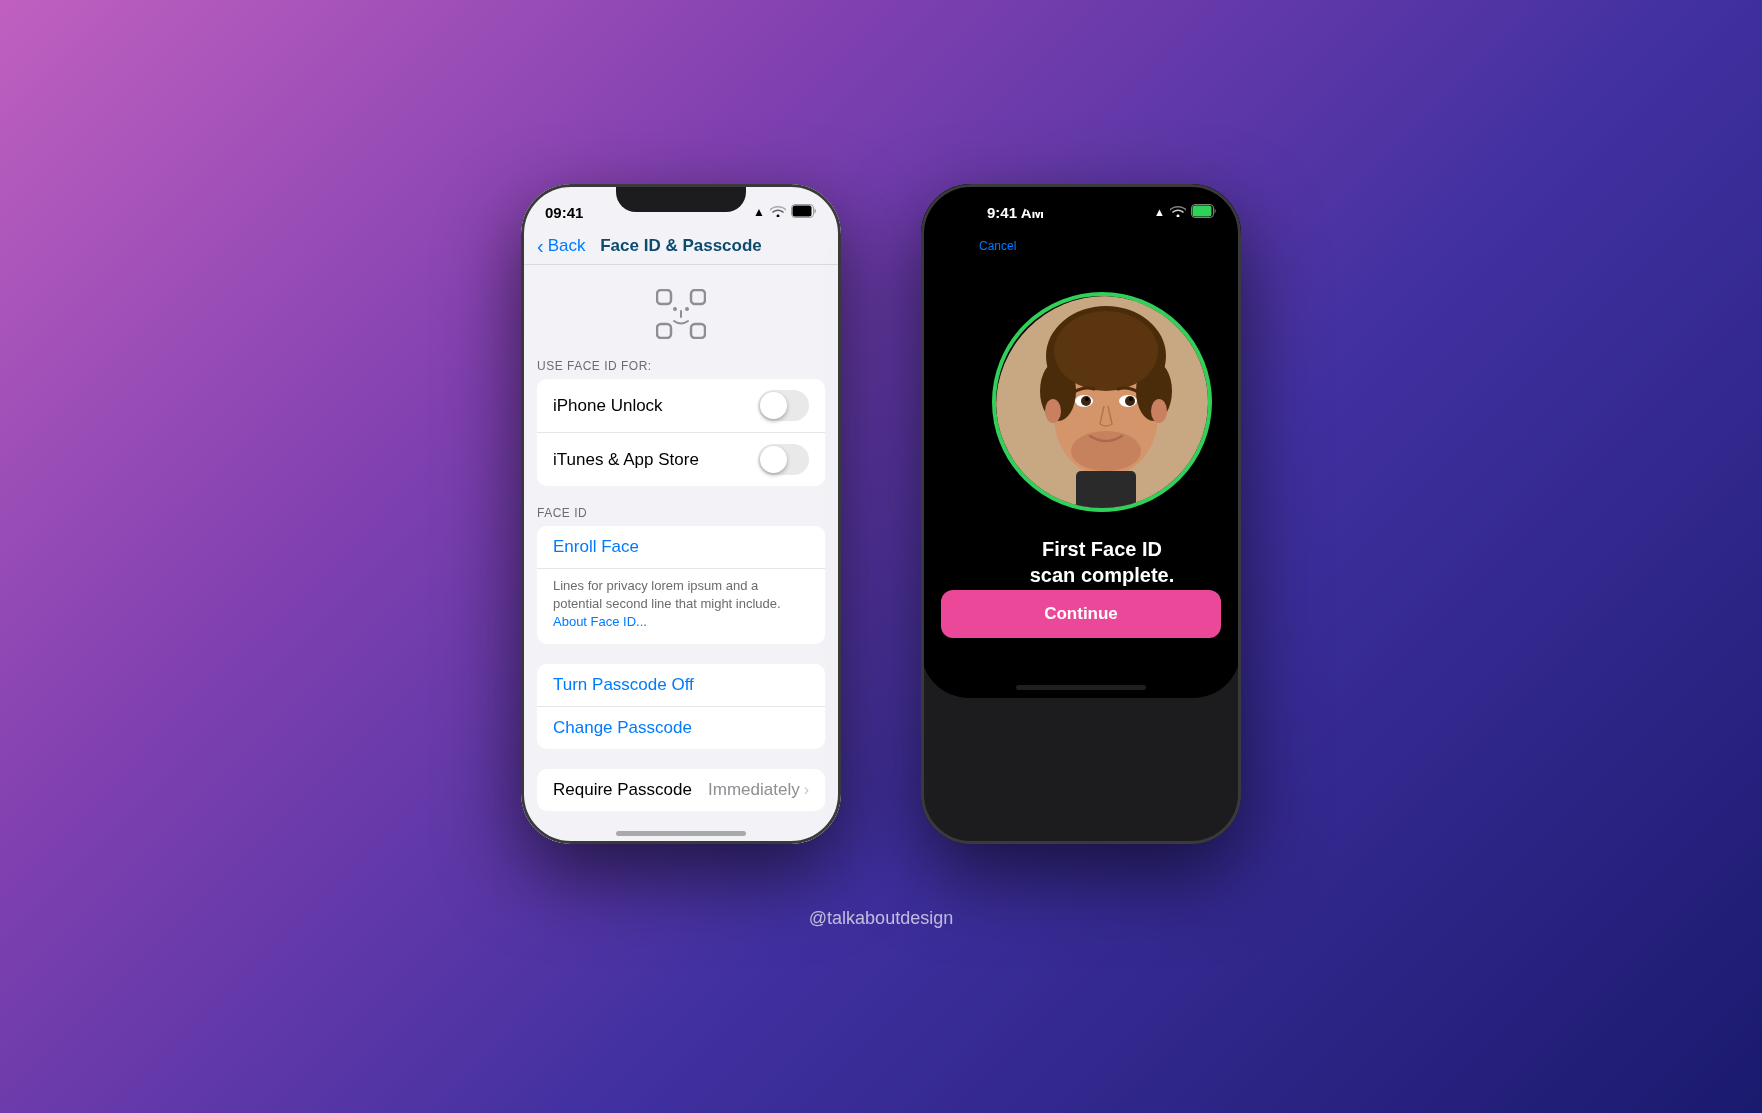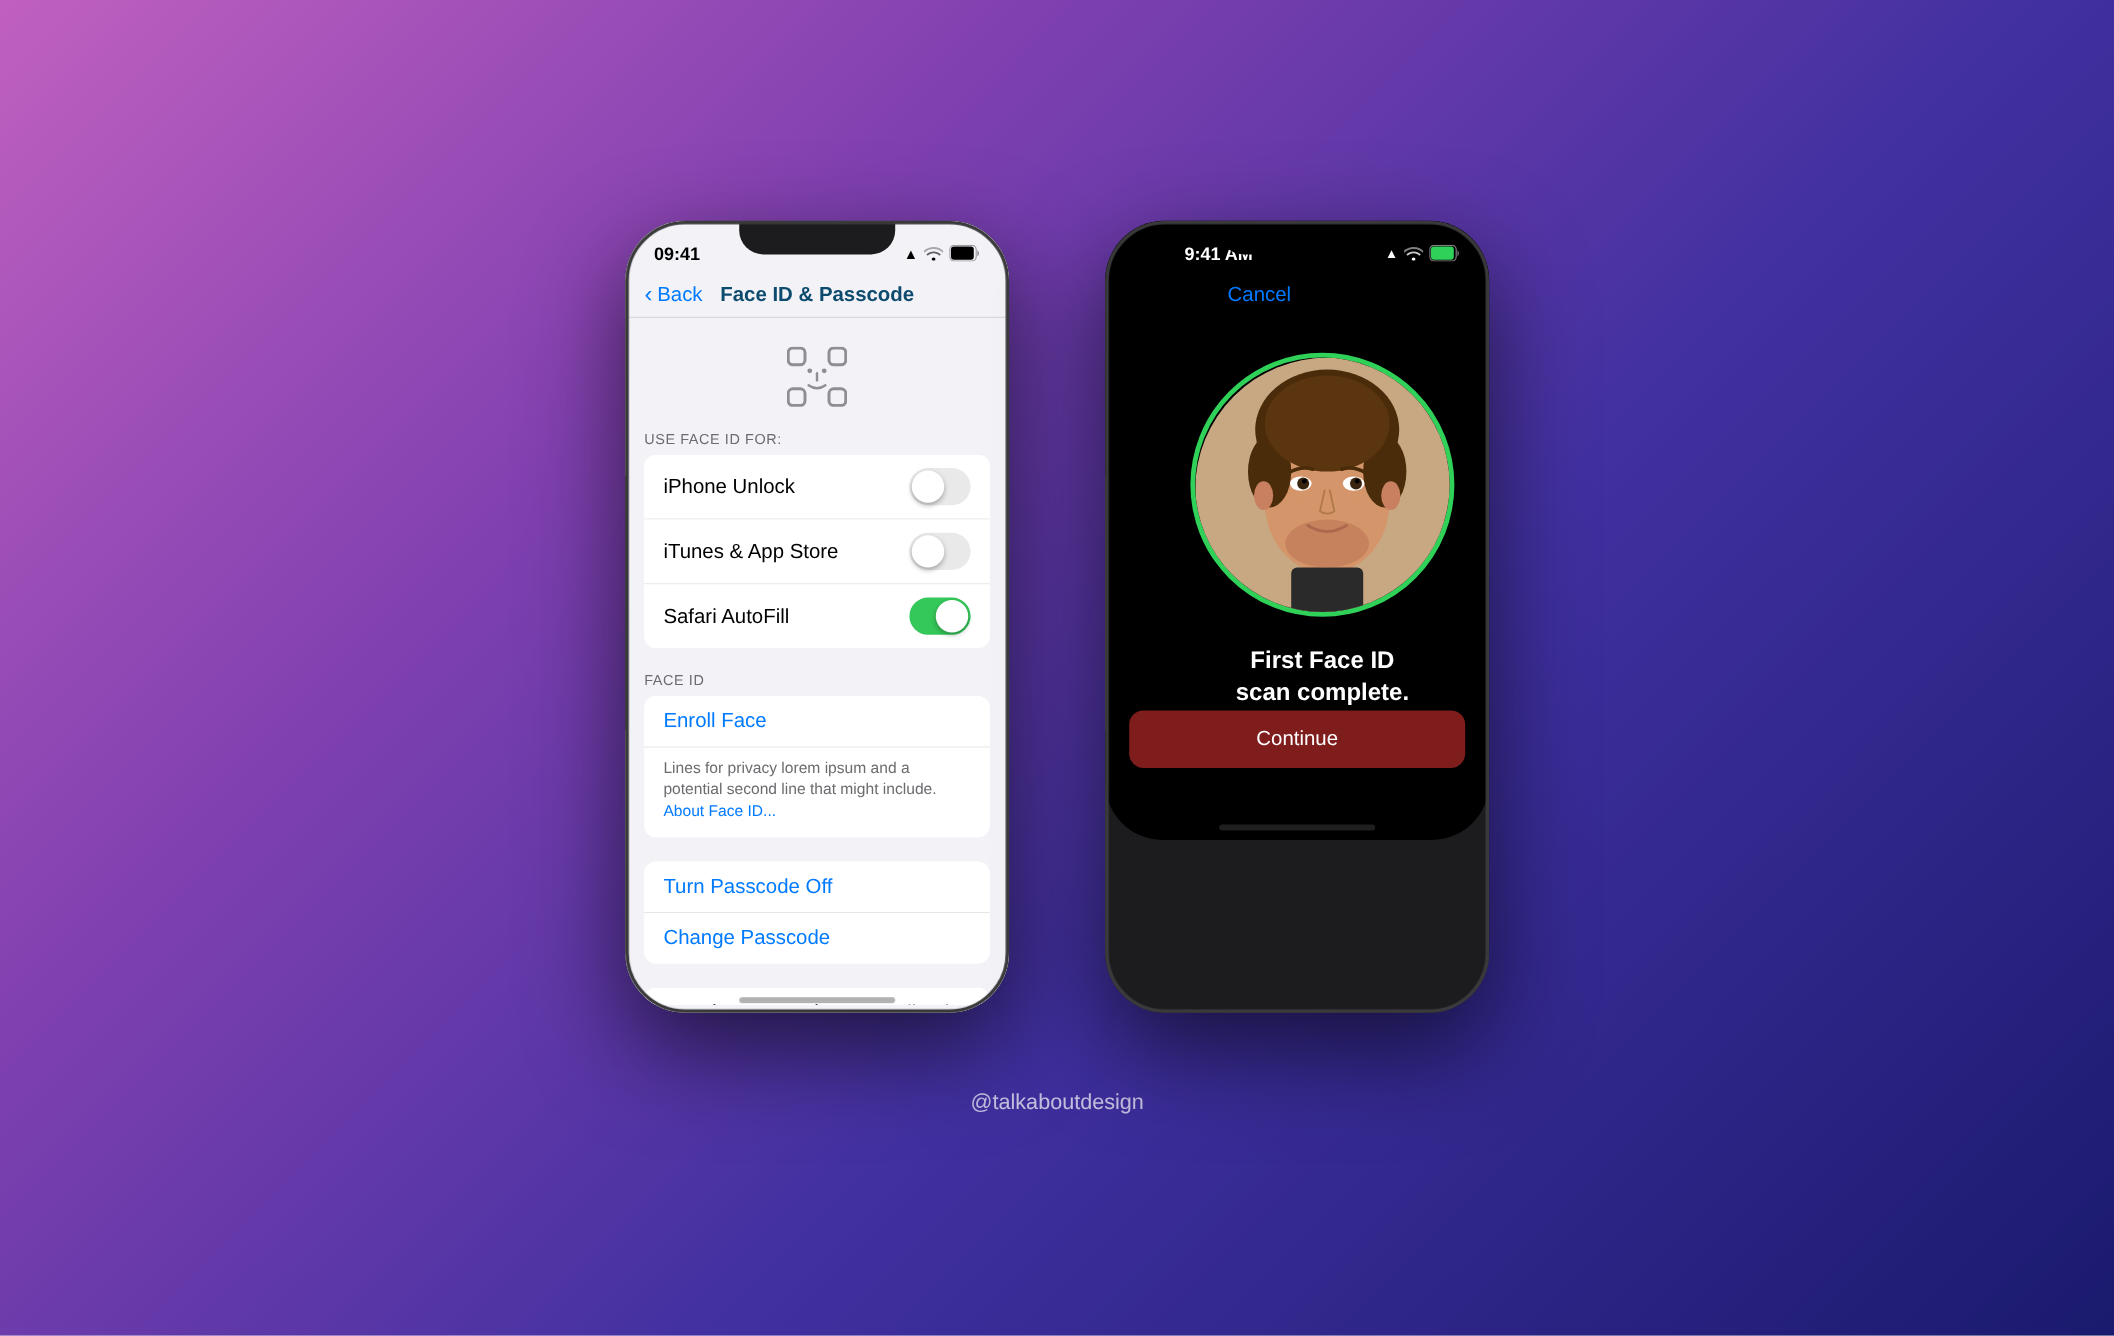--- a/index.html
+++ b/index.html
@@ -321,22 +321,21 @@
       font-size: 12px;
       color: #fff;
     }
 
     .phone2-nav {
       padding: 8px 16px;
     }
 
     .cancel-btn {
       color: #007aff;
-      font-size: 17px;
-      margin-left: 44px;
+      font-size: 12px;
     }
 
     .face-scan-container {
       display: flex;
       flex-direction: column;
       align-items: center;
       padding: 30px 20px;
     }
 
     .face-circle {
@@ -356,24 +355,24 @@
       text-align: center;
       line-height: 1.3;
       margin-bottom: 80px;
     }
 
     .continue-btn {
       position: absolute;
       bottom: 60px;
       left: 20px;
       right: 20px;
-      background: #7f1d1d;
+      background: #ec4899;
       color: #fff;
       font-size: 17px;
-      font-weight: 400;
+      font-weight: 700;
       padding: 14px;
       border-radius: 12px;
       border: none;
       text-align: center;
       cursor: pointer;
     }
 
     .iphone-screen.phone2-screen {
       position: relative;
       padding-left: 42px;
@@ -443,26 +442,20 @@
                 <div class="toggle toggle-off">
                   <div class="toggle-thumb"></div>
                 </div>
               </div>
               <div class="settings-row">
                 <span class="settings-row-label">iTunes &amp; App Store</span>
                 <div class="toggle toggle-off">
                   <div class="toggle-thumb"></div>
                 </div>
               </div>
-              <div class="settings-row">
-                <span class="settings-row-label">Safari AutoFill</span>
-                <div class="toggle toggle-on">
-                  <div class="toggle-thumb"></div>
-                </div>
-              </div>
             </div>
           </div>
 
           <div class="settings-section">
             <div class="section-header">FACE ID</div>
             <div class="face-id-section-group">
               <div class="face-id-enroll-row settings-row">
                 <span class="settings-row-blue">Enroll Face</span>
               </div>
               <div class="face-id-description">

